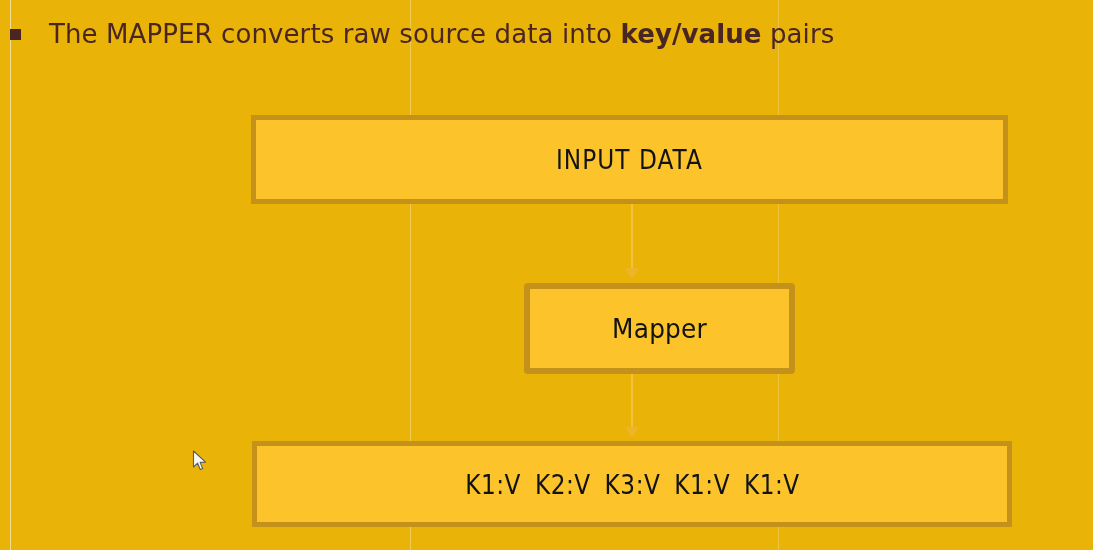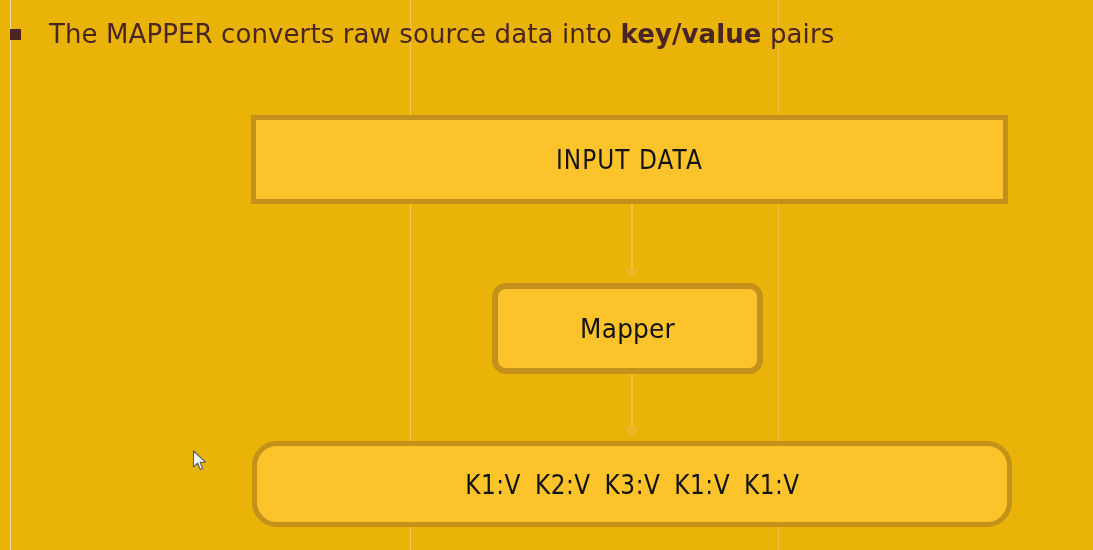--- a/index.html
+++ b/index.html
@@ -90,39 +90,38 @@
     width: 757px;
     height: 89px;
     align-items: center;
   }
   #input-box .box-label {
     font-size: 27px;
     letter-spacing: 1.2px;
   }
 
   #mapper-box {
-    left: 492px;
+    left: 524px;
     top: 283px;
     width: 271px;
     height: 91px;
     border-width: 6px;
-    border-radius: 14px;
+    border-radius: 4px;
   }
   #mapper-box .box-label {
     font-size: 27px;
     letter-spacing: 0.2px;
     transform: scaleX(0.92);
   }
 
   #kv-box {
     left: 252px;
     top: 441px;
     width: 760px;
     height: 86px;
-    border-radius: 25px;
   }
   #kv-box .box-label {
     font-size: 27px;
     letter-spacing: 0.6px;
     word-spacing: 7px;
     font-weight: 500;
   }
 
   
   .arrow {

